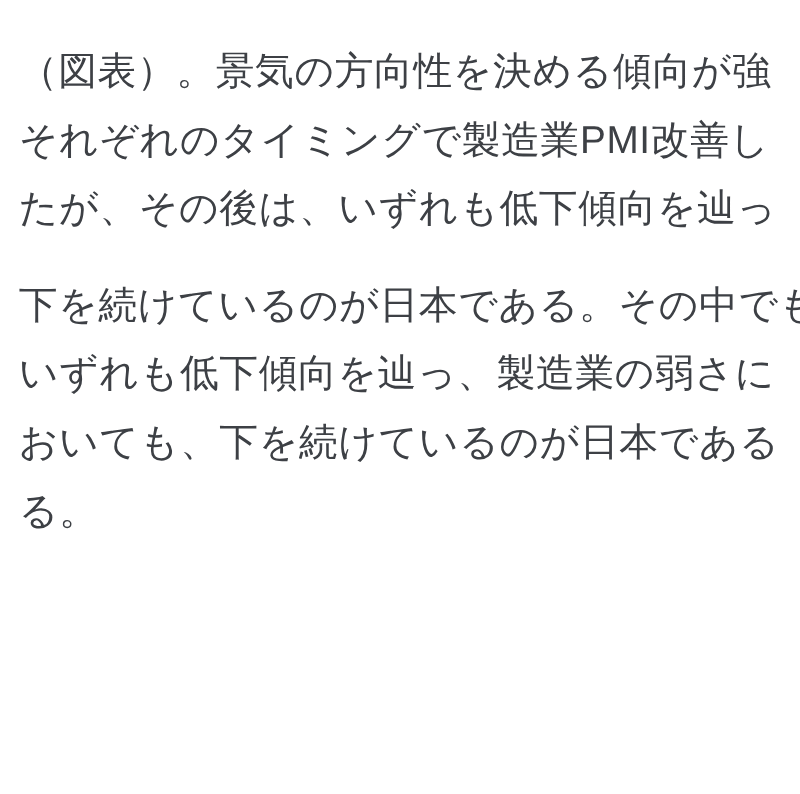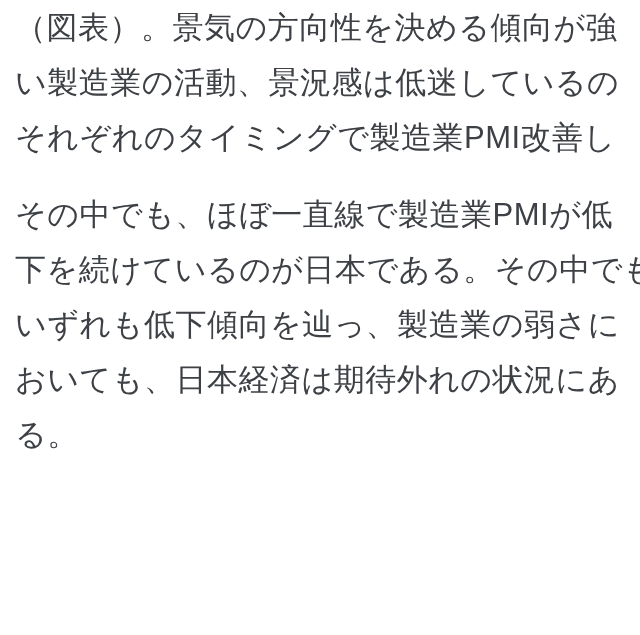--- a/index.html
+++ b/index.html
@@ -11,44 +11,44 @@
     width: 640px;
     height: 635px;
     overflow: hidden;
     font-family: "Liberation Sans", "DejaVu Sans", sans-serif;
   }
   .article {
     box-sizing: border-box;
     width: 516px;
     padding: 0 20px 0 15px;
     color: #3d4045;
+    margin-top: 29px;
   }
   .paragraph {
     margin: 0 0 22px 0;
   }
   .text-line {
     font-size: 31px;
     line-height: 55px;
     white-space: nowrap;
     letter-spacing: 0.5px;
     font-weight: 400;
     -webkit-font-smoothing: antialiased;
   }
 </style>
 </head>
 <body style="background: rgb(255, 255, 255);">
 
 <main class="article" style="color: rgb(61, 64, 69);">
   <div id="paragraphs-root">
       <div class="paragraph">
         <div class="text-line">（図表）。景気の方向性を決める傾向が強</div>
-        <div class="text-line">い製造業の活動、景況感は低迷しているの</div>
         <div class="text-line">それぞれのタイミングで製造業PMI改善し</div>
+        <div class="text-line">たが、その後は、いずれも低下傾向を辿っ</div>
       </div>
       <div class="paragraph">
-        <div class="text-line">その中でも、ほぼ一直線で製造業PMIが低</div>
         <div class="text-line">下を続けているのが日本である。その中でも</div>
         <div class="text-line">いずれも低下傾向を辿っ、製造業の弱さに</div>
-        <div class="text-line">おいても、日本経済は期待外れの状況にあ</div>
+        <div class="text-line">おいても、下を続けているのが日本である</div>
         <div class="text-line">る。</div>
       </div>
     </div>
 </main>
 
 </body></html>

